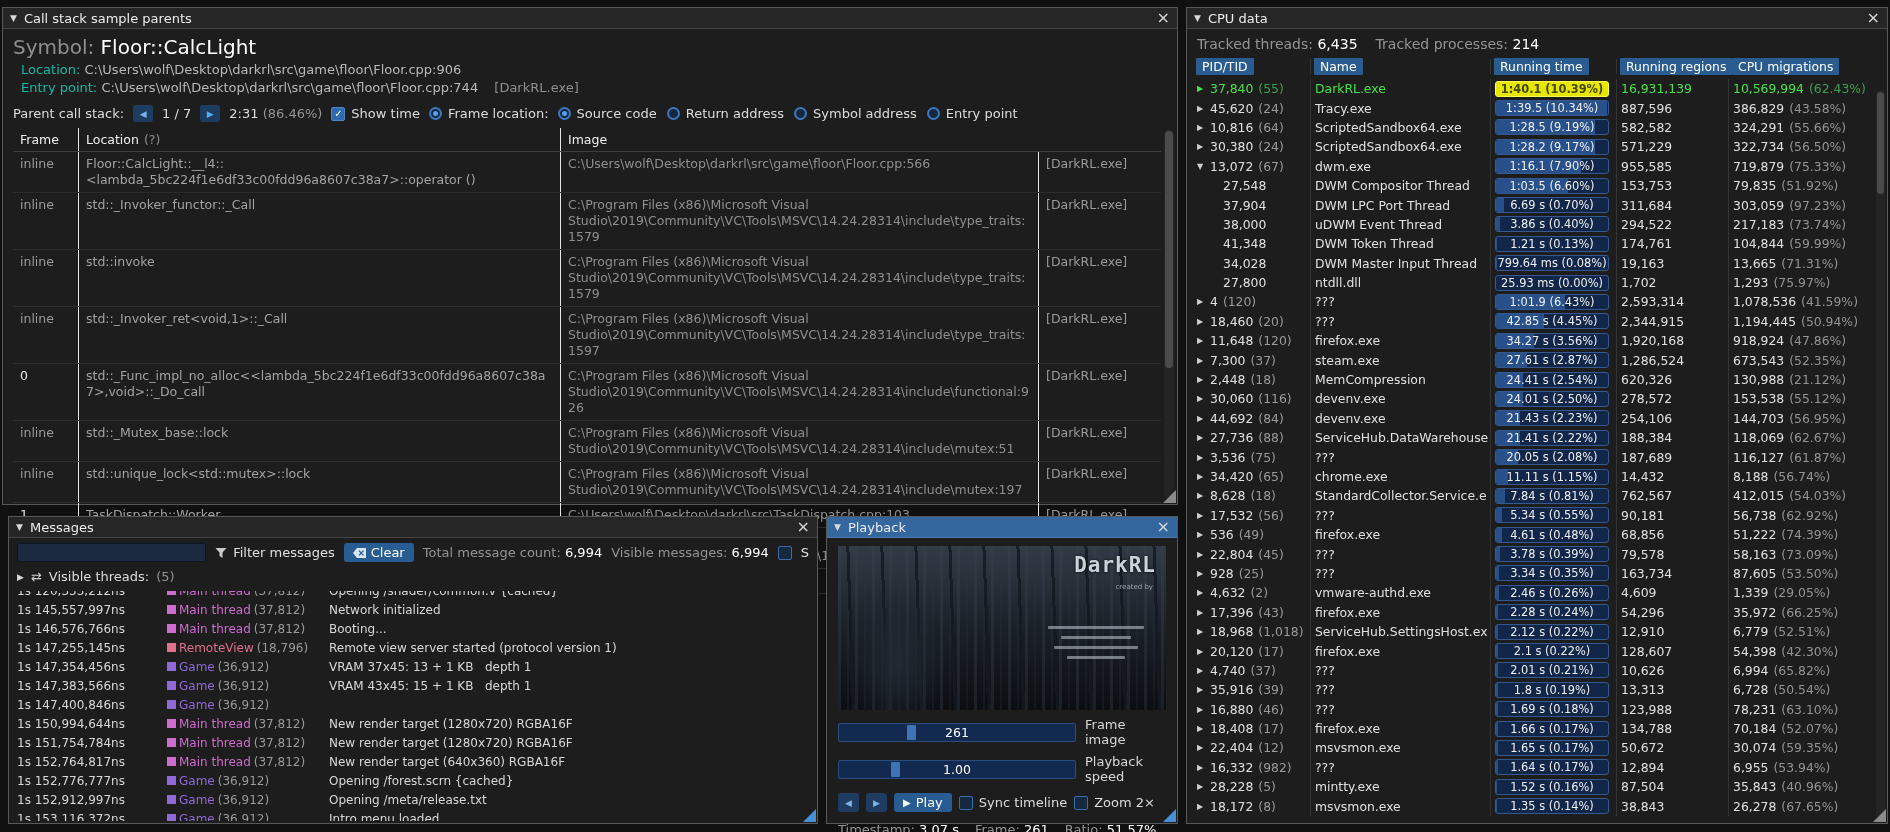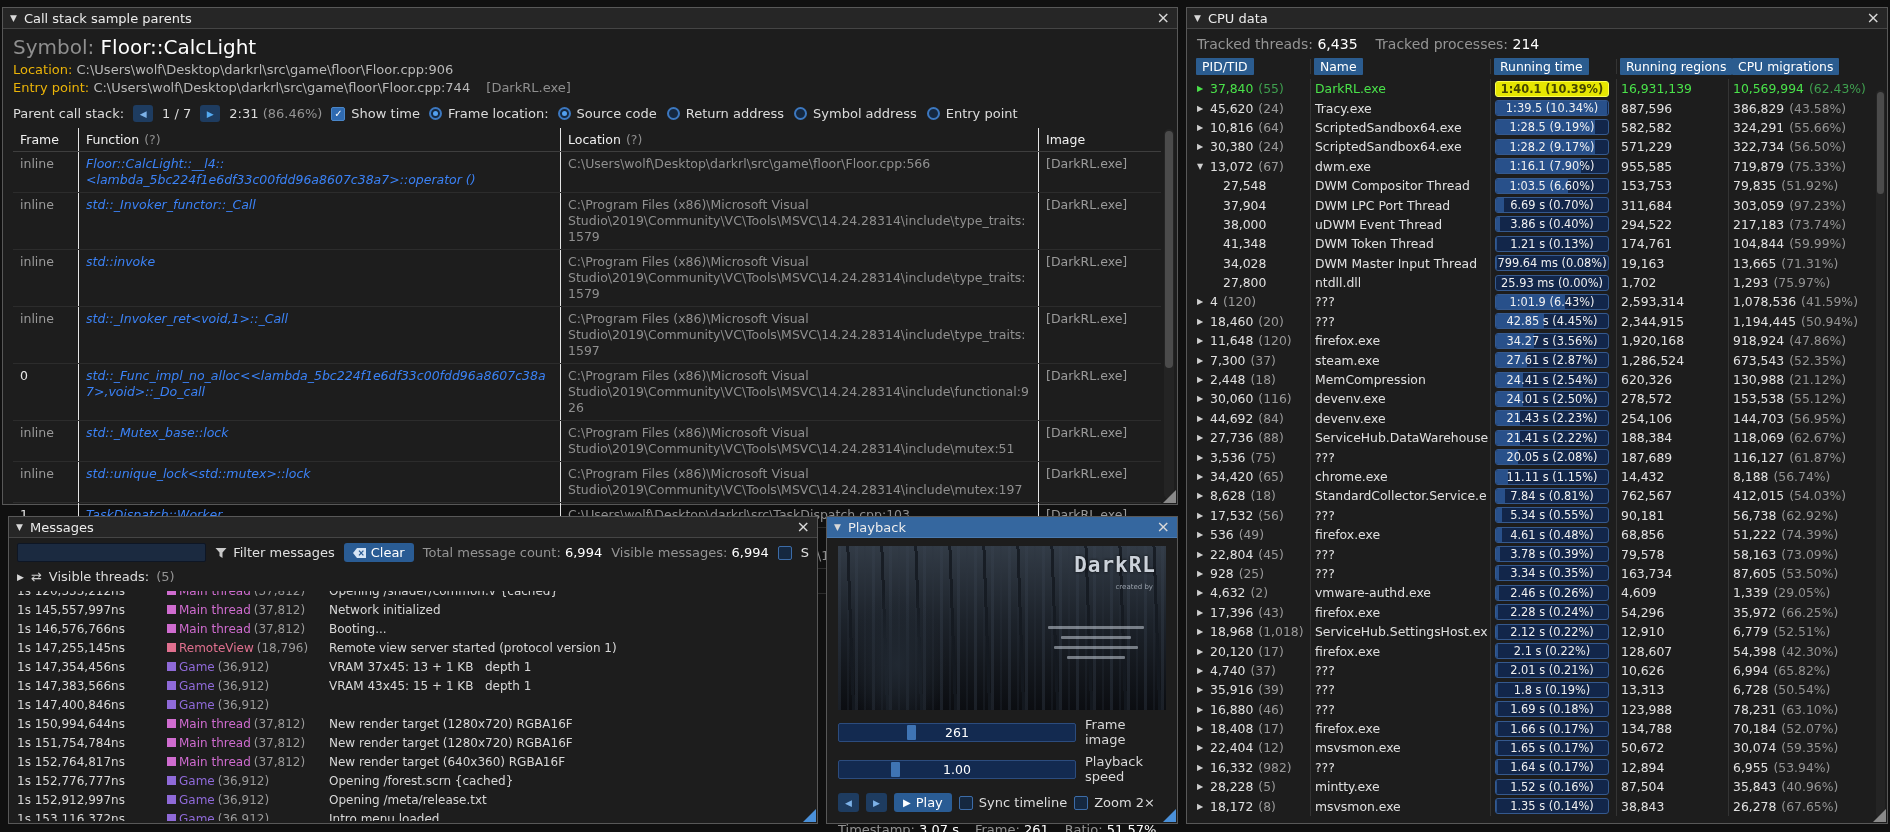--- a/index.html
+++ b/index.html
@@ -25,37 +25,37 @@
 .radio-circle.selected::after{content:"";position:absolute;inset:2px;border-radius:50%;background:#53a0f0;}
 .vscroll{position:absolute;width:10px;background:#242424;border-radius:5px;}
 .vscroll .thumb{position:absolute;left:1px;right:1px;border-radius:4px;background:#4b4b4b;}
 
 
 #win-callstack{left:2px;top:7px;width:1176px;height:498px;}
 .cs-head{padding:6px 10px 0;}
 .cs-sym{font-size:20px;color:#fff;margin-bottom:3px;}
 .cs-sym .lbl{color:#8f8f8f;}
 .cs-line{font-size:13px;color:#b9b9b9;margin:3px 0;}
-.cs-line .lbl{color:#eab308;}
+.cs-line .lbl{color:#14b8a6;margin-left:8px;}
 .cs-line .img{color:#8f8f8f;margin-left:12px;}
 .cs-toolbar{display:flex;align-items:center;gap:9px;padding:7px 10px 6px;font-size:13px;color:#dcdcdc;white-space:nowrap;}
 .navbtn{width:20px;height:17px;display:inline-flex;align-items:center;justify-content:center;background:#1e3c60;
   border-radius:3px;color:#7db2e8;font-size:9px;}
 .navbtn.bright{color:#54aaf2;}
 .cbrow{display:inline-flex;align-items:center;gap:6px;}
 .cs-table{margin:0 16px 0 10px;font-size:12.5px;}
 .cs-hrow,.cs-row{display:grid;grid-template-columns:66px 482px 478px 1fr;}
 .cs-hrow>div,.cs-row>div{padding:4px 7px;border-right:1px solid #e5e5e5;}
 .cs-hrow>div:last-child,.cs-row>div:last-child{border-right:none;}
 .cs-hrow{border-bottom:1px solid #3e3e3e;color:#f0f0f0;}
 .cs-hrow .hint{color:#8f8f8f;margin-left:5px;}
 .cs-row{border-bottom:1px solid #2c2c2c;line-height:1.28;}
 .c-frame{color:#9a9a9a;}
 .c-frame.num{color:#e8e8e8;}
-.c-func{color:#3b82f6;overflow-wrap:anywhere;font-style:italic;}
+.c-func{color:#a3a3a3;overflow-wrap:anywhere;}
 .c-loc{color:#8f8f8f;overflow-wrap:anywhere;}
 .c-img{color:#9a9a9a;}
 #cs-scroll{top:121px;right:3px;bottom:5px;}
 #cs-scroll .thumb{top:2px;height:64%;}
 
 
 #win-messages{left:8px;top:516px;width:810px;height:308px;}
 .msg-toolbar{display:flex;align-items:center;gap:9px;padding:5px 8px;font-size:13px;white-space:nowrap;overflow:hidden;}
 .msg-input{width:205px;height:19px;background:#1b2a40;border:1px solid #0e1624;border-radius:2px;color:#e8e8e8;
   font-family:inherit;font-size:12.5px;padding:0 5px;outline:none;}
@@ -170,21 +170,20 @@
   </span>
         <span class="cbrow" style="gap:6px;">
     <span class="radio-circle"></span>
     <span class="radio-label">Entry point</span>
   </span>
       </span>
   </div>
   <div class="cs-table">
     <div class="cs-hrow">
       <div><span>Frame</span></div>
-      <div><span>Function</span><span class="hint">(?)</span></div>
       <div><span>Location</span><span class="hint">(?)</span></div>
       <div><span>Image</span></div>
     </div>
     <div id="cs-rows">
         <div class="cs-row">
     <div class="c-frame">inline</div>
     <div class="c-func">Floor::CalcLight::__l4::&lt;lambda_5bc224f1e6df33c00fdd96a8607c38a7&gt;::operator ()</div>
     <div class="c-loc">C:\Users\wolf\Desktop\darkrl\src\game\floor\Floor.cpp:566</div>
     <div class="c-img">[DarkRL.exe]</div>
   </div>

